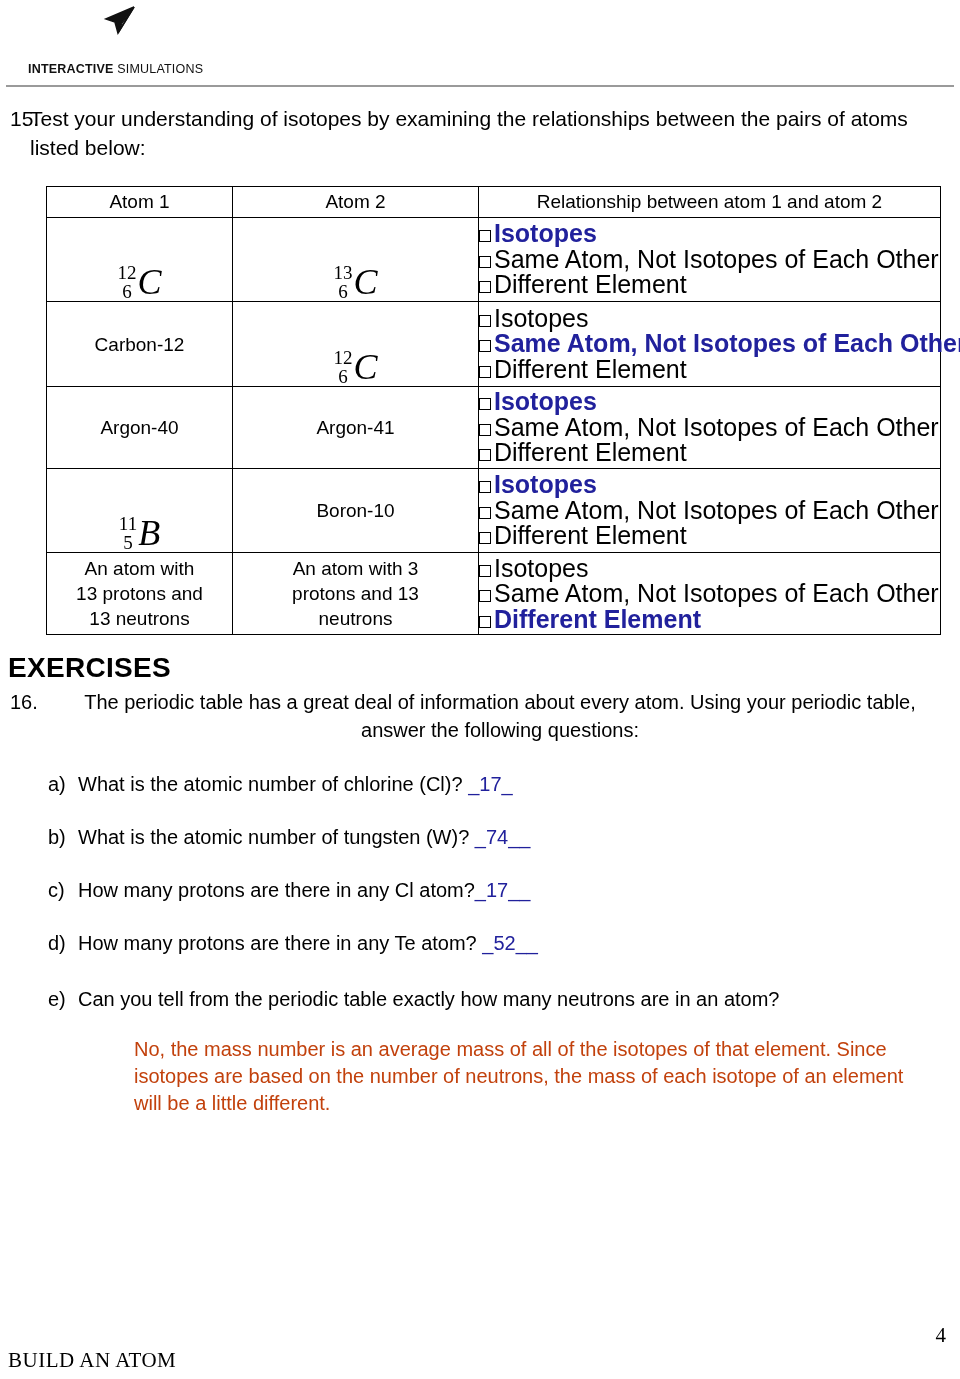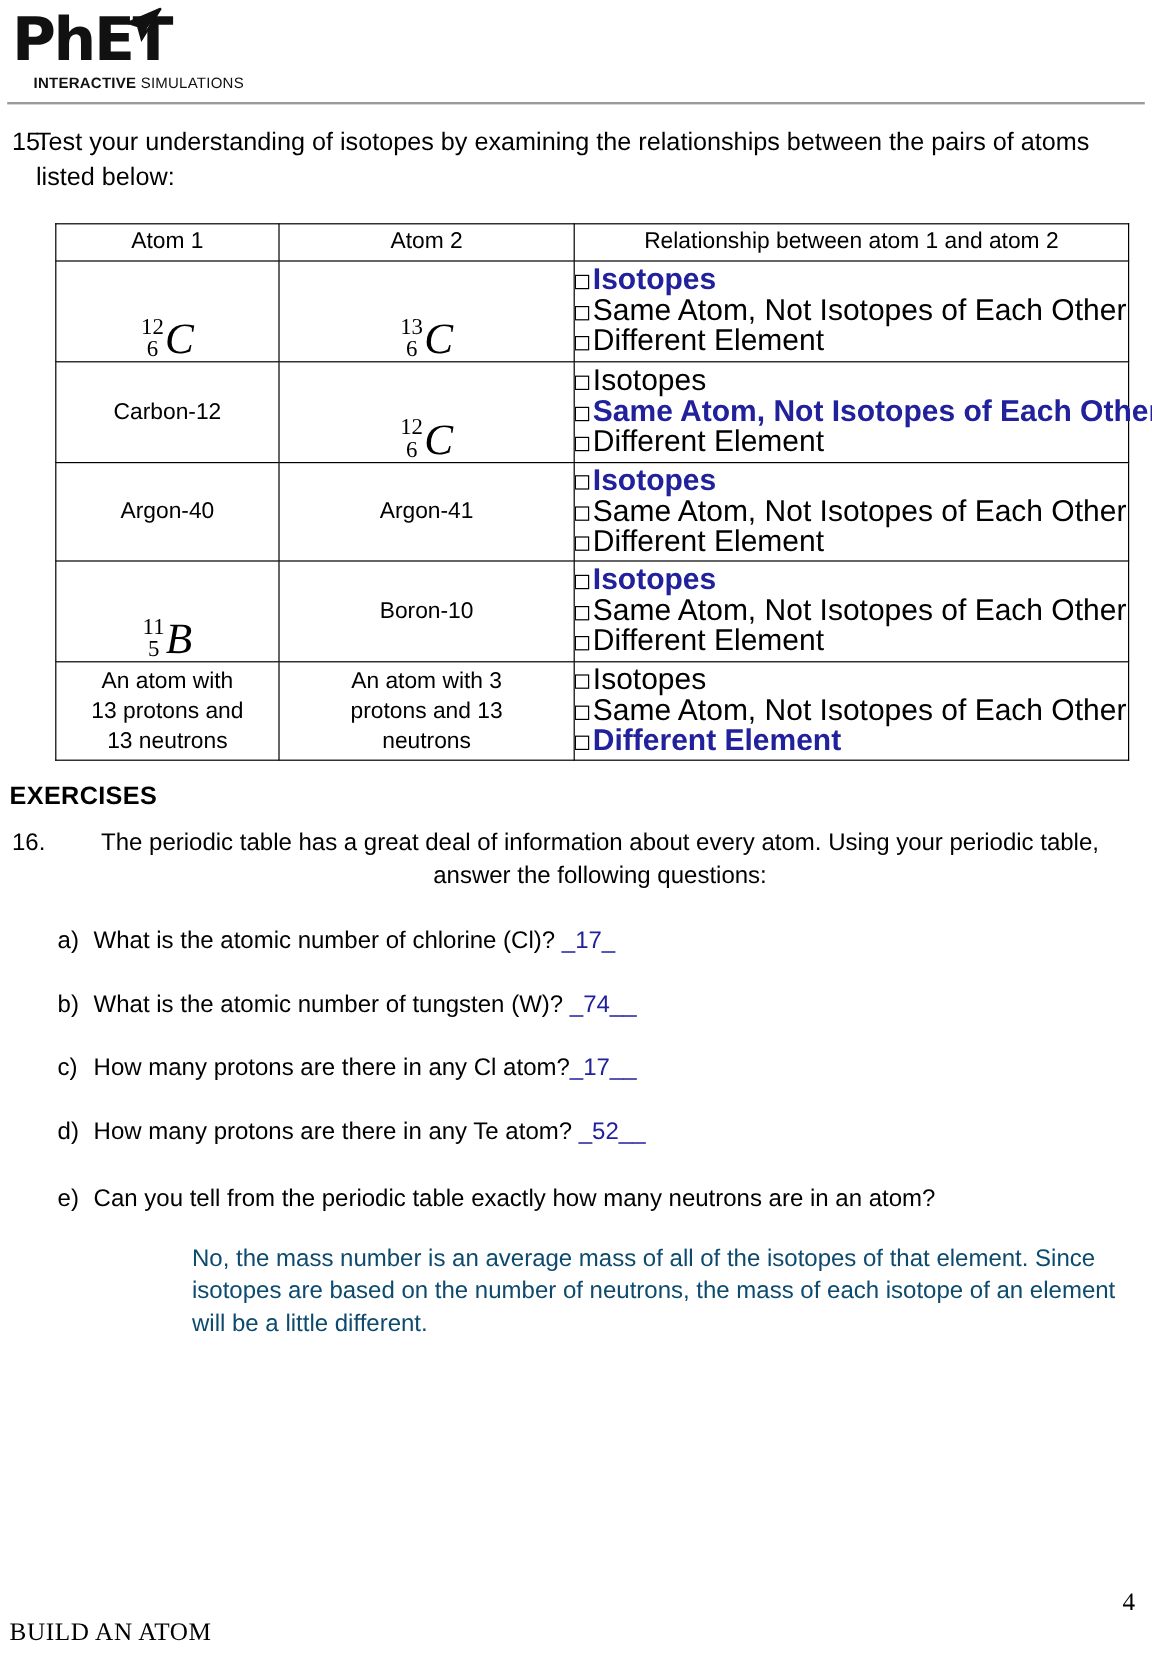--- a/index.html
+++ b/index.html
@@ -178,21 +178,21 @@
     vertical-align: 0px;
     margin-right: 3px;
     box-sizing: border-box;
   }
 
   
   #exercises-title {
     position: absolute;
     left: 8px;
     top: 652px;
-    font-size: 21px;
+    font-size: 28px;
     font-weight: bold;
     letter-spacing: 0.3px;
   }
   #q16 {
     position: absolute;
     left: 10px;
     top: 688px;
     width: 936px;
   }
   #q16 .qnum {
@@ -229,22 +229,21 @@
   #q16d { top: 929px; }
   #q16e { top: 985px; }
 
   #q16e-answer {
     position: absolute;
     left: 134px;
     top: 1036px;
     width: 800px;
     font-size: 20px;
     line-height: 27px;
-    color: #0c4a6e;
-    margin-left: 26px;
+    color: #c2410c;
   }
 
   
   #footer-title {
     position: absolute;
     left: 8px;
     top: 1348px;
     font-family: "Liberation Serif", serif;
     font-size: 21px;
     letter-spacing: 0.5px;
@@ -255,21 +254,20 @@
     top: 1323px;
     font-family: "Liberation Serif", serif;
     font-size: 21px;
   }
 </style>
 </head>
 <body>
 
 <div id="header">
   <div id="logo-wrap">
-    <div id="logo-phet">PhET</div>
     <svg id="logo-arrow" viewBox="0 0 40 30">
       <polygon points="38,1 10,13 19,16 22,27 26,17 38,1" fill="#111111"></polygon>
       <polygon points="38,1 22,27 26,17 38,1" fill="#ffffff" stroke="#111111" stroke-width="1.4"></polygon>
       <polyline points="38,1 10,13 19,16 22,27 38,1" fill="none" stroke="#111111" stroke-width="1.6"></polyline>
     </svg>
     <div id="logo-sub"><b>INTERACTIVE</b><span class="light"> SIMULATIONS</span></div>
   </div>
   <div id="header-rule"></div>
 </div>
 

